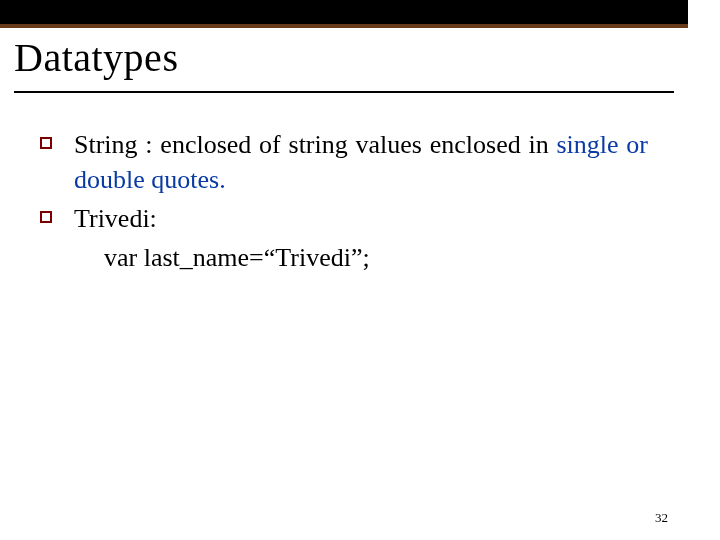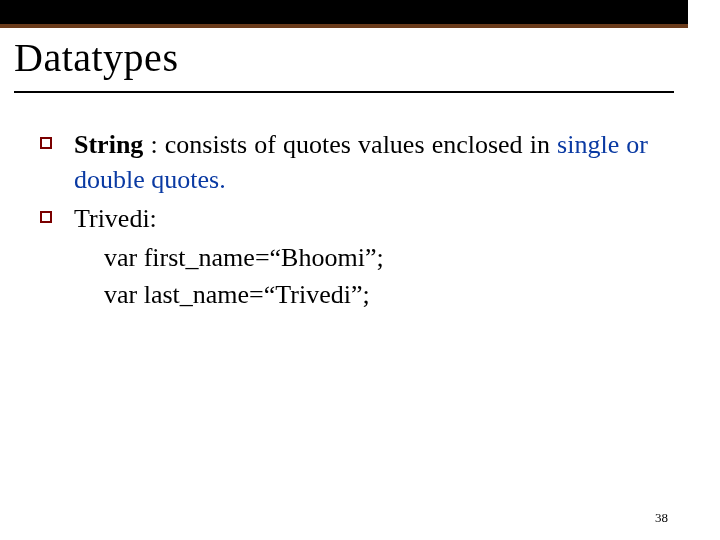--- a/index.html
+++ b/index.html
@@ -45,21 +45,21 @@
   }
   .bullet-marker {
     width: 12px;
     height: 12px;
     border: 2px solid #7a0000;
     margin-top: 10px;
     margin-right: 22px;
     flex: 0 0 auto;
   }
   .bullet-body { flex: 1 1 auto; }
-  .strong { font-weight: 700; }
+  .strong { font-weight: 400; }
   .blue { color: #0a3aa3; }
   .examples-list {
     margin-left: 64px;
   }
   .examples-list div {
     margin: 2px 0;
   }
   .page-num {
     position: absolute;
     right: 20px;
@@ -77,32 +77,31 @@
   <div class="title-block">
     <div class="title">Datatypes</div>
   </div>
   <hr class="title-rule">
 
   <div class="content">
 
     <div class="bullet-row">
       <div class="bullet-marker"></div>
       <div class="bullet-body">
-        <span class="strong">String</span><span> : </span><span>consists of quotes values enclosed in </span><span class="blue">single or double quotes.</span>
+        <span class="strong">String</span><span> : </span><span>enclosed of string values enclosed in </span><span class="blue">single or double quotes.</span>
       </div>
     </div>
 
     <div class="bullet-row">
       <div class="bullet-marker"></div>
       <div class="bullet-body">
         <span>Trivedi:</span>
       </div>
     </div>
 
     <div class="examples-list">
-      <div>var first_name=“Bhoomi”;</div>
       <div>var last_name=“Trivedi”;</div>
     </div>
 
   </div>
 
-  <div class="page-num">38</div>
+  <div class="page-num">32</div>
 </div>
 
 </body></html>

